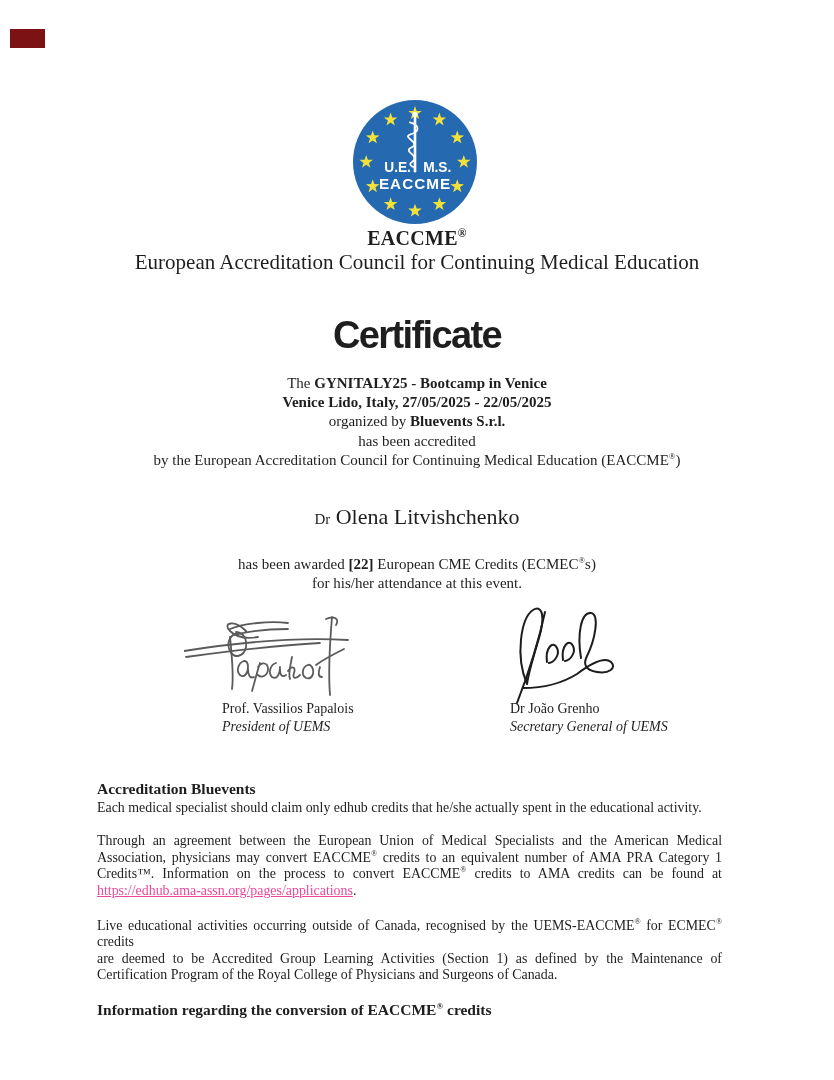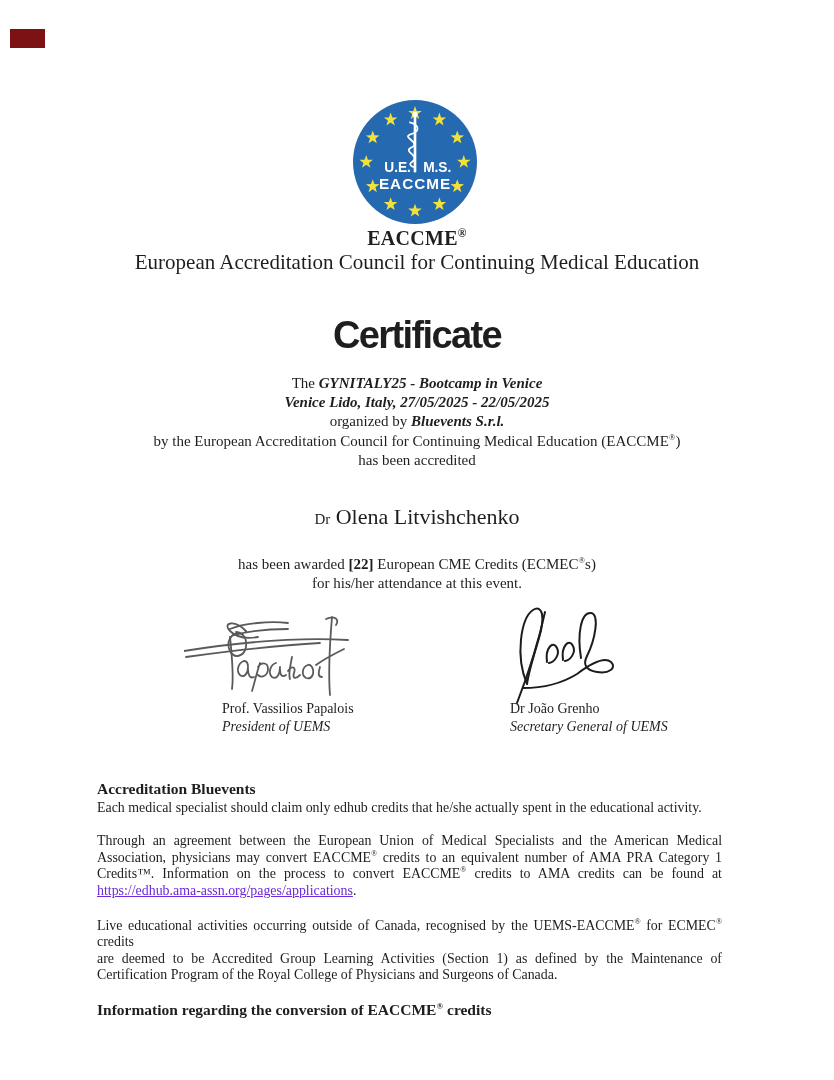--- a/index.html
+++ b/index.html
@@ -10,21 +10,21 @@
   .abs{position:absolute;}
   .center{left:0;right:0;text-align:center;}
   sup{font-size:58%;vertical-align:super;line-height:0;}
   .corner-mark{left:10px;top:29px;width:35px;height:19px;}
   .logo{left:353px;top:100px;width:124px;height:124px;}
   .hdr-acronym{top:227px;font-size:20px;letter-spacing:.3px;font-weight:bold;}
   .hdr-org{top:250px;font-size:21px;}
   .title{top:314px;font-family:"Liberation Sans","DejaVu Sans",sans-serif;
          font-weight:700;font-size:38px;letter-spacing:-1.6px;}
   .event{top:374px;font-size:15px;line-height:19.2px;}
-  .bi{font-weight:bold;font-style:italic;}
+  .bi{font-weight:bold;}
   .b{font-weight:bold;}
   .recipient{top:504px;font-size:22px;}
   .recipient .dr{font-size:15px;}
   .award{top:555px;font-size:15px;line-height:19.2px;}
   .sig-img-left{left:184px;top:613px;}
   .sig-img-right{left:505px;top:600px;}
   .sig-label{font-size:14px;line-height:17.5px;}
   .sig-label .role{font-style:italic;}
   .sig-left-lbl{left:222px;top:700px;}
   .sig-right-lbl{left:510px;top:700px;}
@@ -75,22 +75,22 @@
 
   <div class="abs center hdr-acronym">EACCME<sup>®</sup></div>
   <div class="abs center hdr-org">European Accreditation Council for Continuing Medical Education</div>
 
   <div class="abs center title">Certificate</div>
 
   <div class="abs center event">
     <div><span>The </span><span class="bi">GYNITALY25 - Bootcamp in Venice</span></div>
     <div class="bi">Venice Lido, Italy, 27/05/2025 - 22/05/2025</div>
     <div><span>organized by </span><span class="bi">Bluevents S.r.l.</span></div>
+    <div>has been accredited</div>
     <div>by the European Accreditation Council for Continuing Medical Education (EACCME<sup>®</sup>)</div>
-    <div>has been accredited</div>
   </div>
 
   <div class="abs center recipient">
     <span class="dr">Dr</span>
     <span>Olena Litvishchenko</span>
   </div>
 
   <div class="abs center award">
     <div><span>has been awarded </span><span class="b">[22]</span><span> European CME Credits (ECMEC<sup>®</sup>s)</span></div>
     <div>for his/her attendance at this event.</div>
@@ -127,21 +127,21 @@
   </div>
 
   <div class="abs accr">
     <h3 class="b">Accreditation Bluevents</h3>
     <div class="p1">Each medical specialist should claim only edhub credits that he/she actually spent in the educational activity.</div>
 
     <div class="para">
       <div class="jline">Through an agreement between the European Union of Medical Specialists and the American Medical</div>
       <div class="jline">Association, physicians may convert EACCME<sup>®</sup> credits to an equivalent number of AMA PRA Category 1</div>
       <div class="jline">Credits™.  Information on the process to convert EACCME<sup>®</sup> credits to AMA credits can be found at</div>
-      <div><a href="#" class="doc-link" style="color: #6d28d9;">https://edhub.ama-assn.org/pages/applications</a><span>.</span></div>
+      <div><a href="#" class="doc-link" style="color: #ec4899;">https://edhub.ama-assn.org/pages/applications</a><span>.</span></div>
     </div>
 
     <div class="para">
       <div class="jline">Live educational activities occurring outside of Canada, recognised by the UEMS-EACCME<sup>®</sup> for ECMEC<sup>®</sup> credits</div>
       <div class="jline">are deemed to be Accredited Group Learning Activities (Section 1) as defined by the Maintenance of</div>
       <div>Certification Program of the Royal College of Physicians and Surgeons of Canada.</div>
     </div>
 
     <h4 class="b">Information regarding the conversion of EACCME<sup>®</sup> credits</h4>
   </div>

